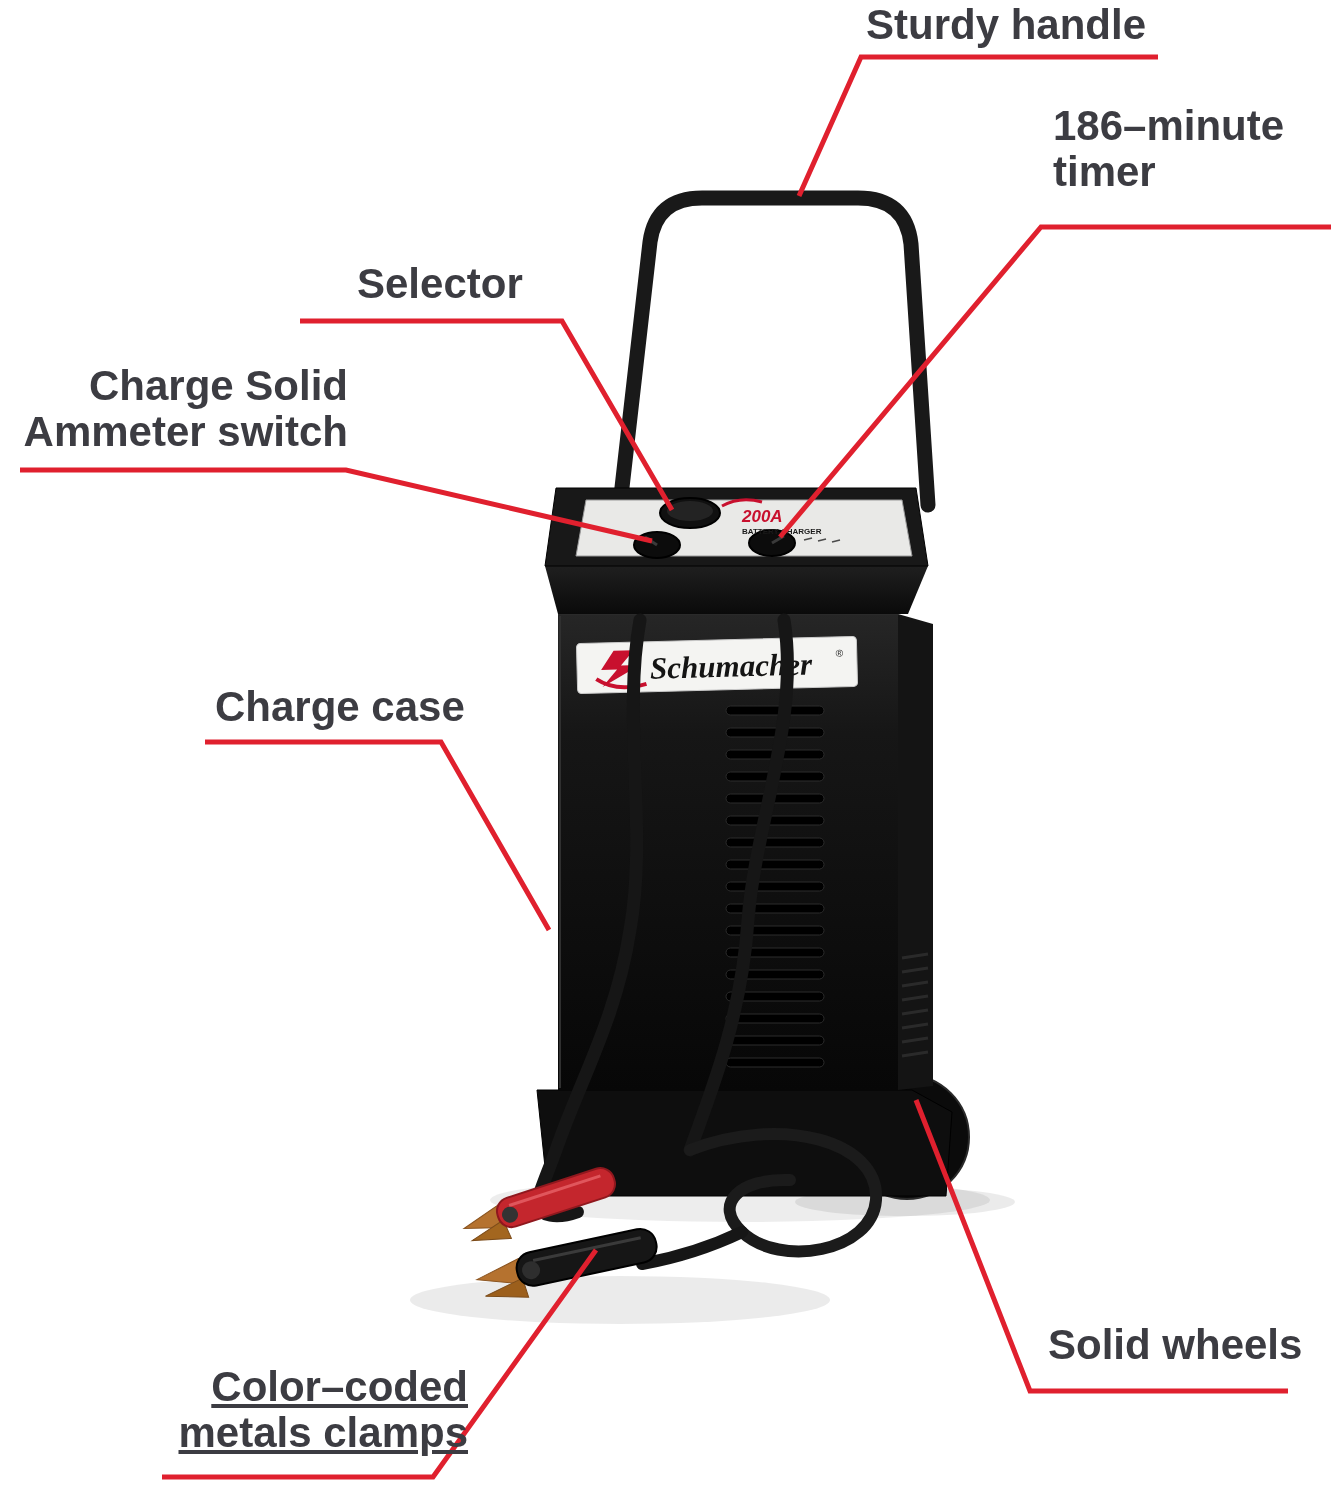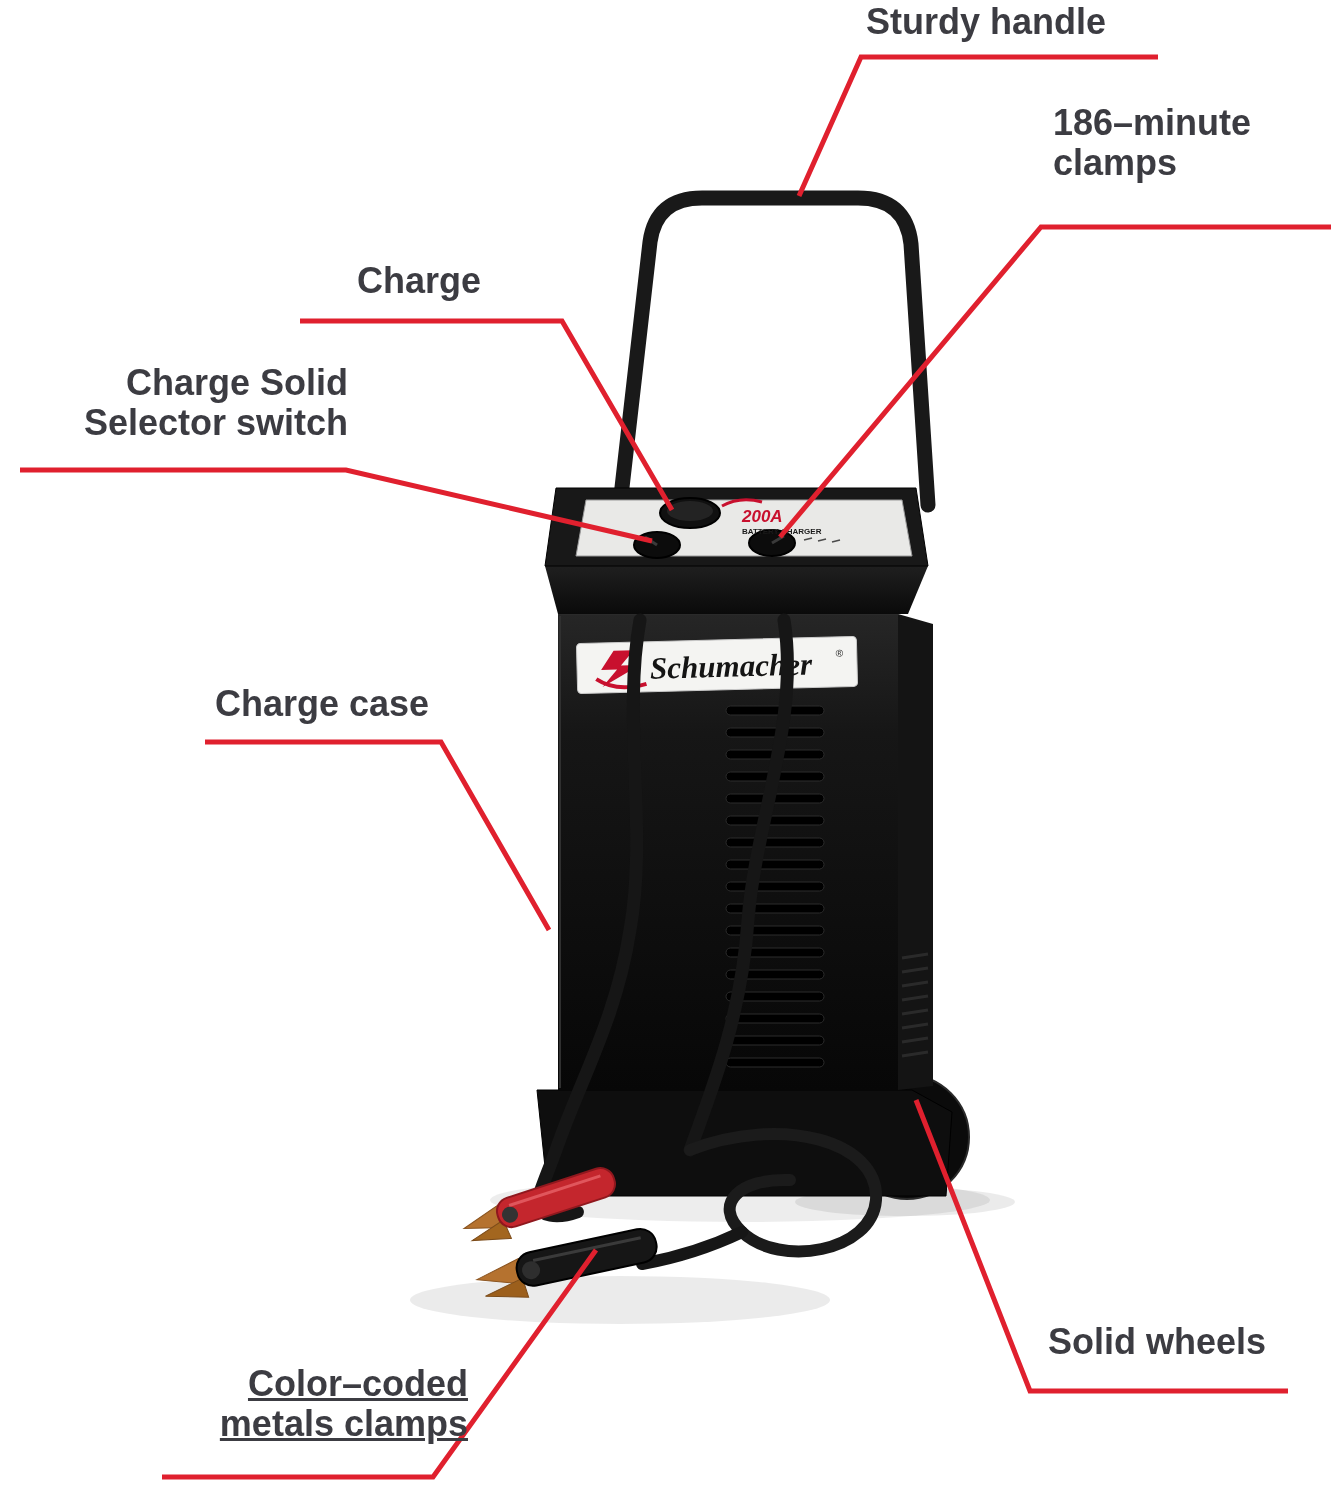--- a/index.html
+++ b/index.html
@@ -1,21 +1,21 @@
 <!DOCTYPE html>
 <html><head>
 <meta charset="utf-8">
 <style>
   html,body{margin:0;padding:0;background:#ffffff;}
   #stage{
     position:relative;width:1343px;height:1500px;background:#ffffff;overflow:hidden;
     font-family:"Liberation Sans", sans-serif;
   }
   .callout-label{
-    position:absolute;font-weight:700;color:#3c3c42;font-size:36px;line-height:1.1;
+    position:absolute;font-weight:700;color:#3c3c42;font-size:42px;line-height:1.1;
     letter-spacing:0px;white-space:nowrap;
   }
   .callout-label div{white-space:nowrap;}
   svg{position:absolute;left:0;top:0;}
 </style>
 </head>
 <body>
 
 <div id="stage">
 
@@ -152,30 +152,30 @@
       <polyline points="162,1477 433,1477 596,1250"></polyline>
     </g>
   </svg>
 
   <div class="callout-label" style="left:866px;top:2px;">
     <div>Sturdy handle</div>
   </div>
 
   <div class="callout-label" style="left:1053px;top:103px;">
     <div>186–minute</div>
-    <div>clamps</div>
+    <div>timer</div>
   </div>
 
   <div class="callout-label" style="left:357px;top:261px;">
-    <div>Charge</div>
+    <div>Selector</div>
   </div>
 
   <div class="callout-label" style="left:10px;top:363px;width:338px;text-align:right;">
     <div>Charge Solid</div>
-    <div>Selector switch</div>
+    <div>Ammeter switch</div>
   </div>
 
   <div class="callout-label" style="left:215px;top:684px;">
     <div>Charge case</div>
   </div>
 
   <div class="callout-label" style="left:1032px;top:1322px;margin-left:16px;">
     <div>Solid wheels</div>
   </div>
 

